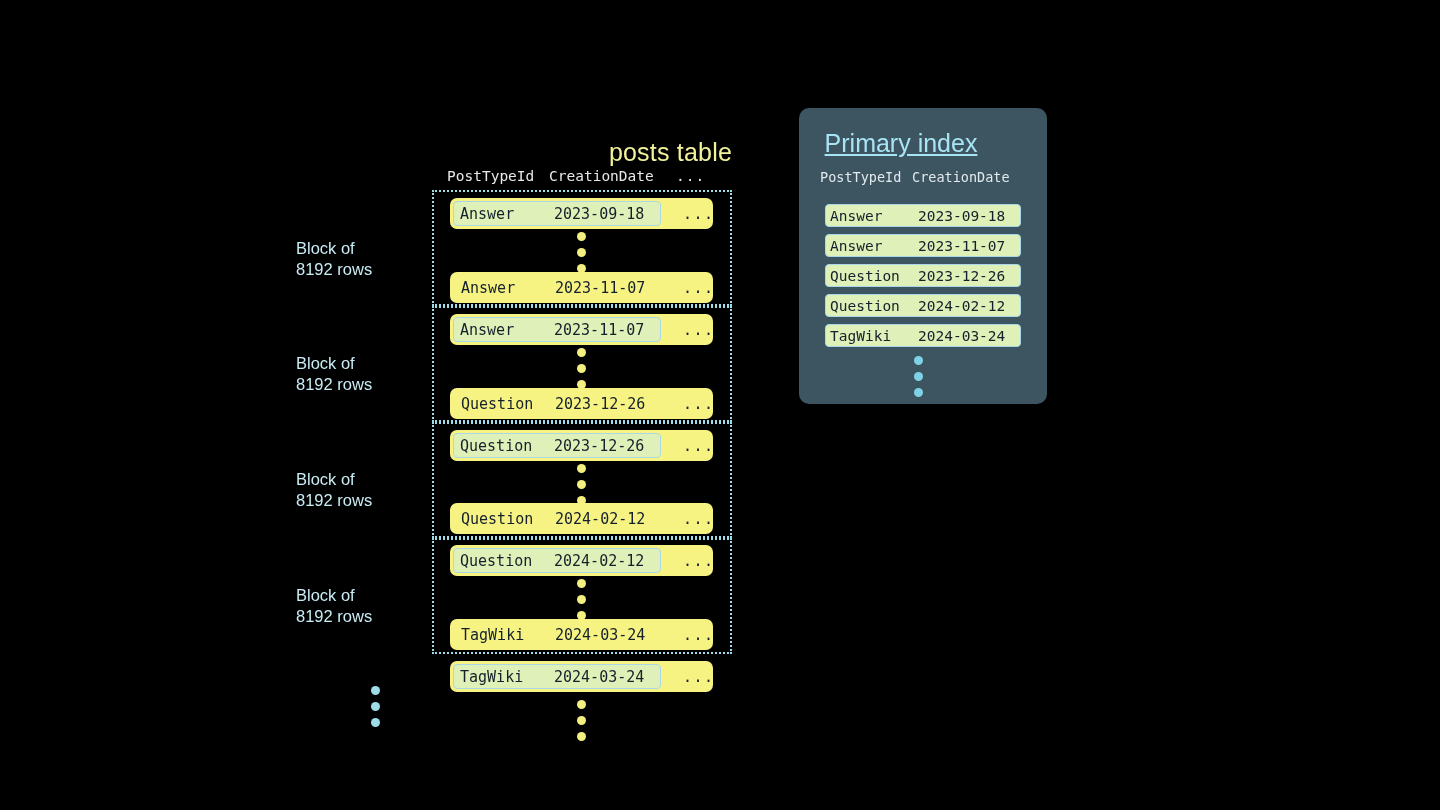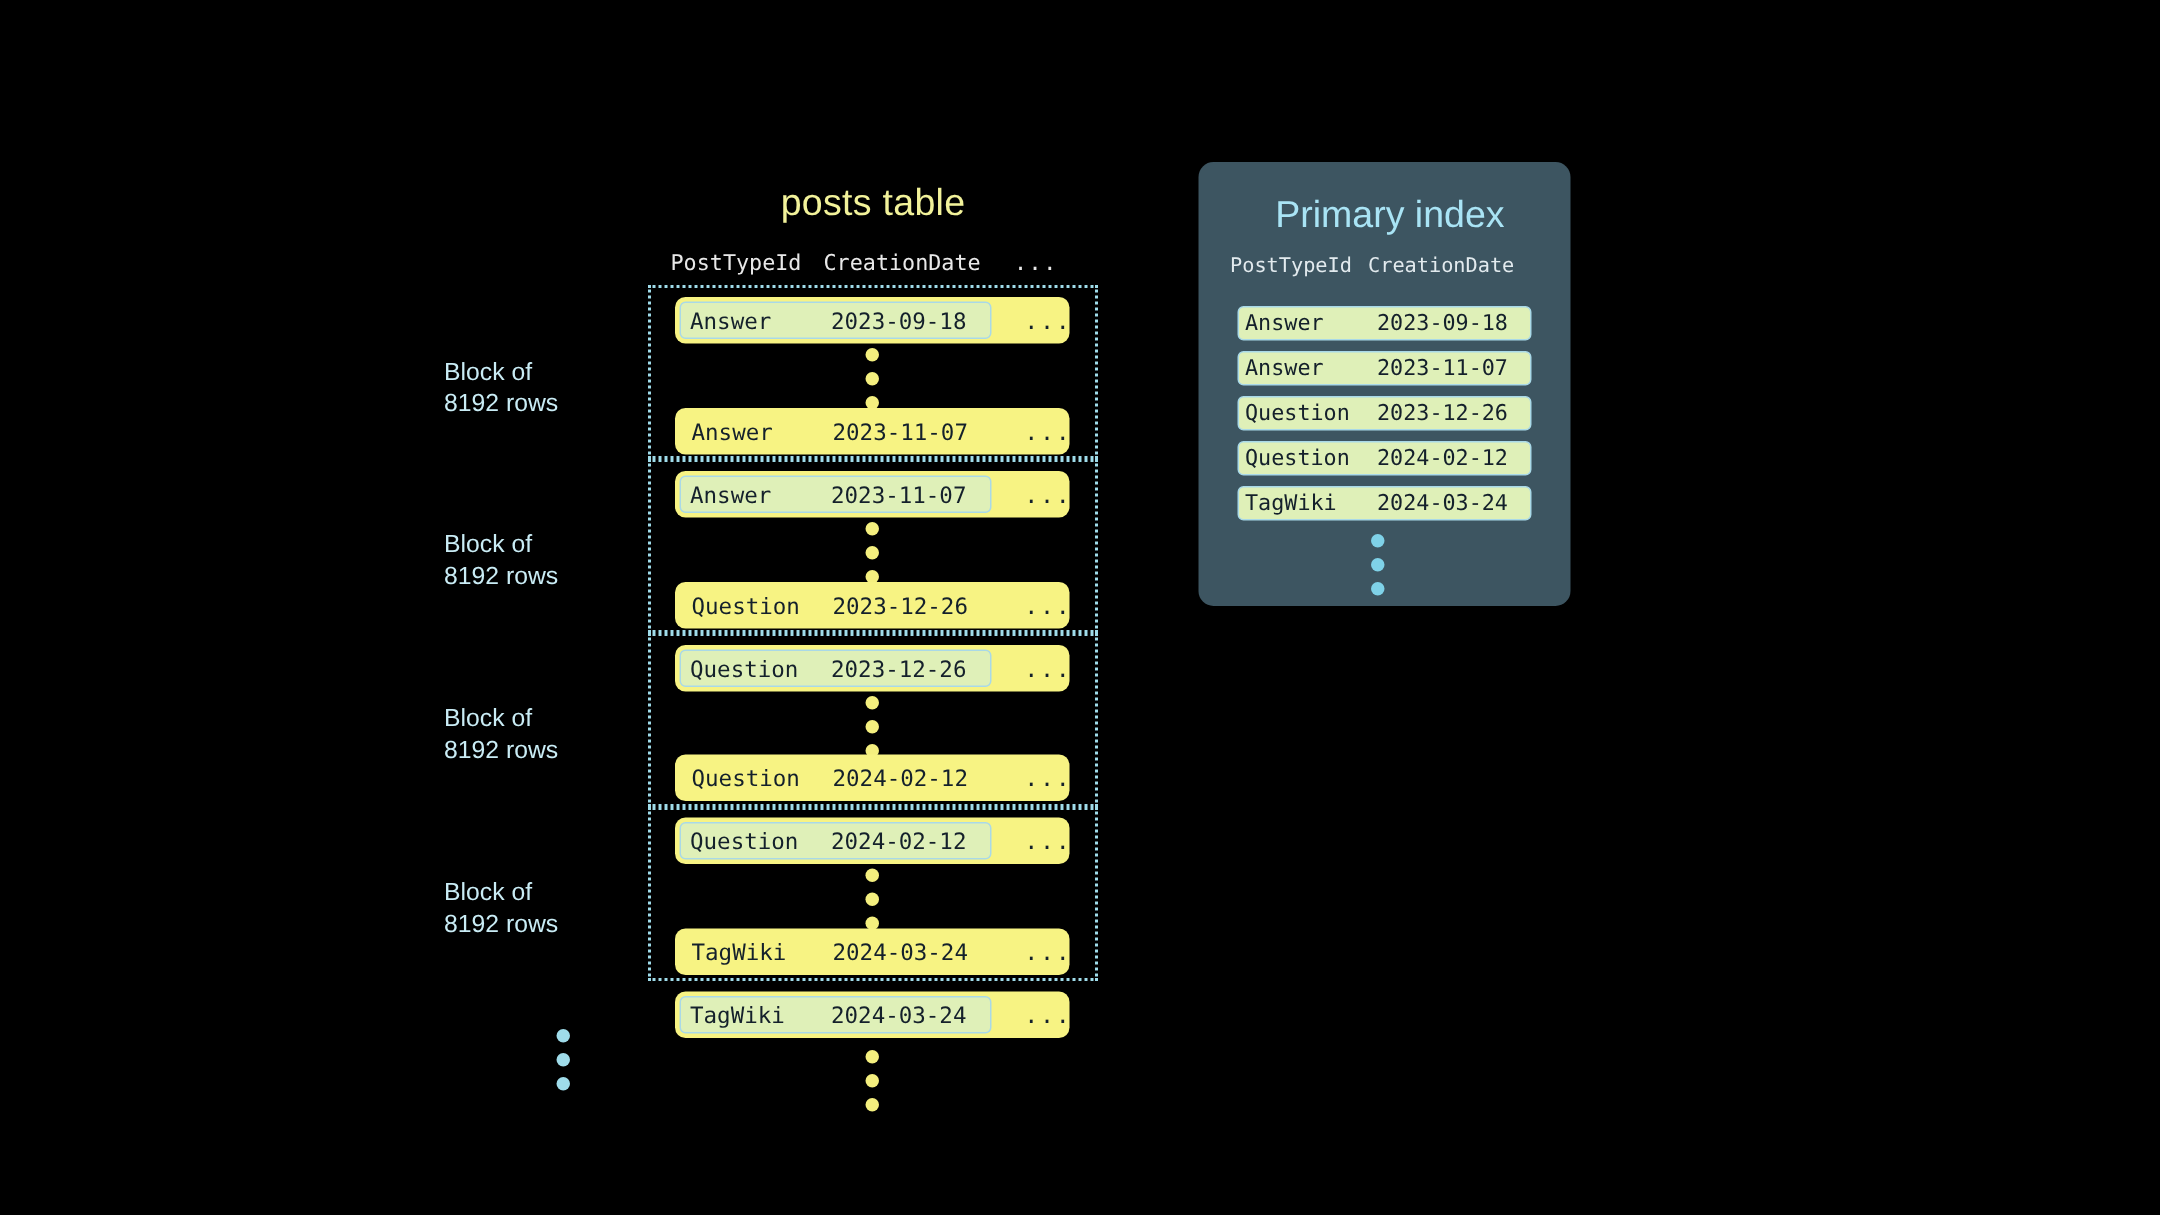--- a/index.html
+++ b/index.html
@@ -19,23 +19,23 @@
 
   .stage {
     position: absolute;
     inset: 0;
   }
 
   
   .posts-title {
     position: absolute;
     left: 432px;
-    top: 121px;
+    top: 138px;
     width: 300px;
-    text-align: center;
+    text-align: right;
     font-size: 25px;
     color: #f2f29a;
     letter-spacing: .2px;
     white-space: nowrap;
   }
 
   .posts-header {
     position: absolute;
     left: 447px;
     top: 166px;
@@ -133,23 +133,24 @@
     width: 248px;
     height: 296px;
     background: #3d5561;
     border-radius: 10px;
   }
   .index-title {
     position: absolute;
     left: 0;
     top: 21px;
     width: 204px;
-    text-align: right;
+    text-align: center;
     font-size: 25px;
     color: #a9e4f5;
+    text-decoration: underline;
   }
   .index-header {
     position: absolute;
     left: 21px;
     top: 59px;
     width: 206px;
     height: 20px;
     font-family: "DejaVu Sans Mono", monospace;
     font-size: 13.5px;
     color: #e2eaee;

